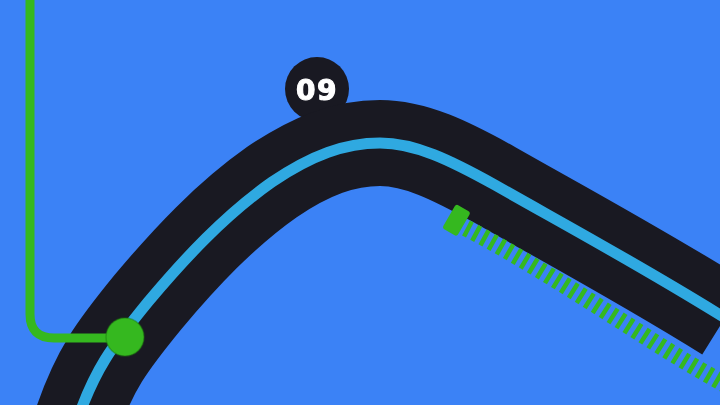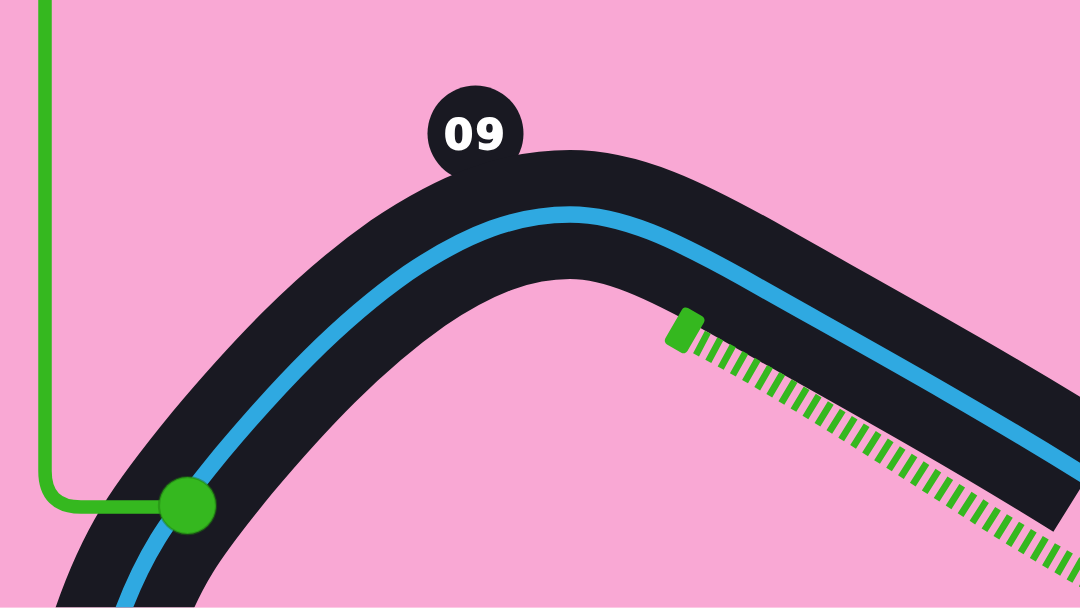--- a/index.html
+++ b/index.html
@@ -4,21 +4,21 @@
 <style>
   html, body {
     margin: 0;
     padding: 0;
     font-family: "DejaVu Sans", sans-serif;
   }
   .stage {
     position: relative;
     width: 720px;
     height: 405px;
-    background: #f9a8d4;
+    background: #3b82f6;
     overflow: hidden;
   }
   svg { display: block; }
   .badge-text {
     font-family: "DejaVu Sans", sans-serif;
     font-size: 28px;
     font-weight: bold;
     letter-spacing: 1.5px;
     stroke-width: 1.1;
     paint-order: stroke;

